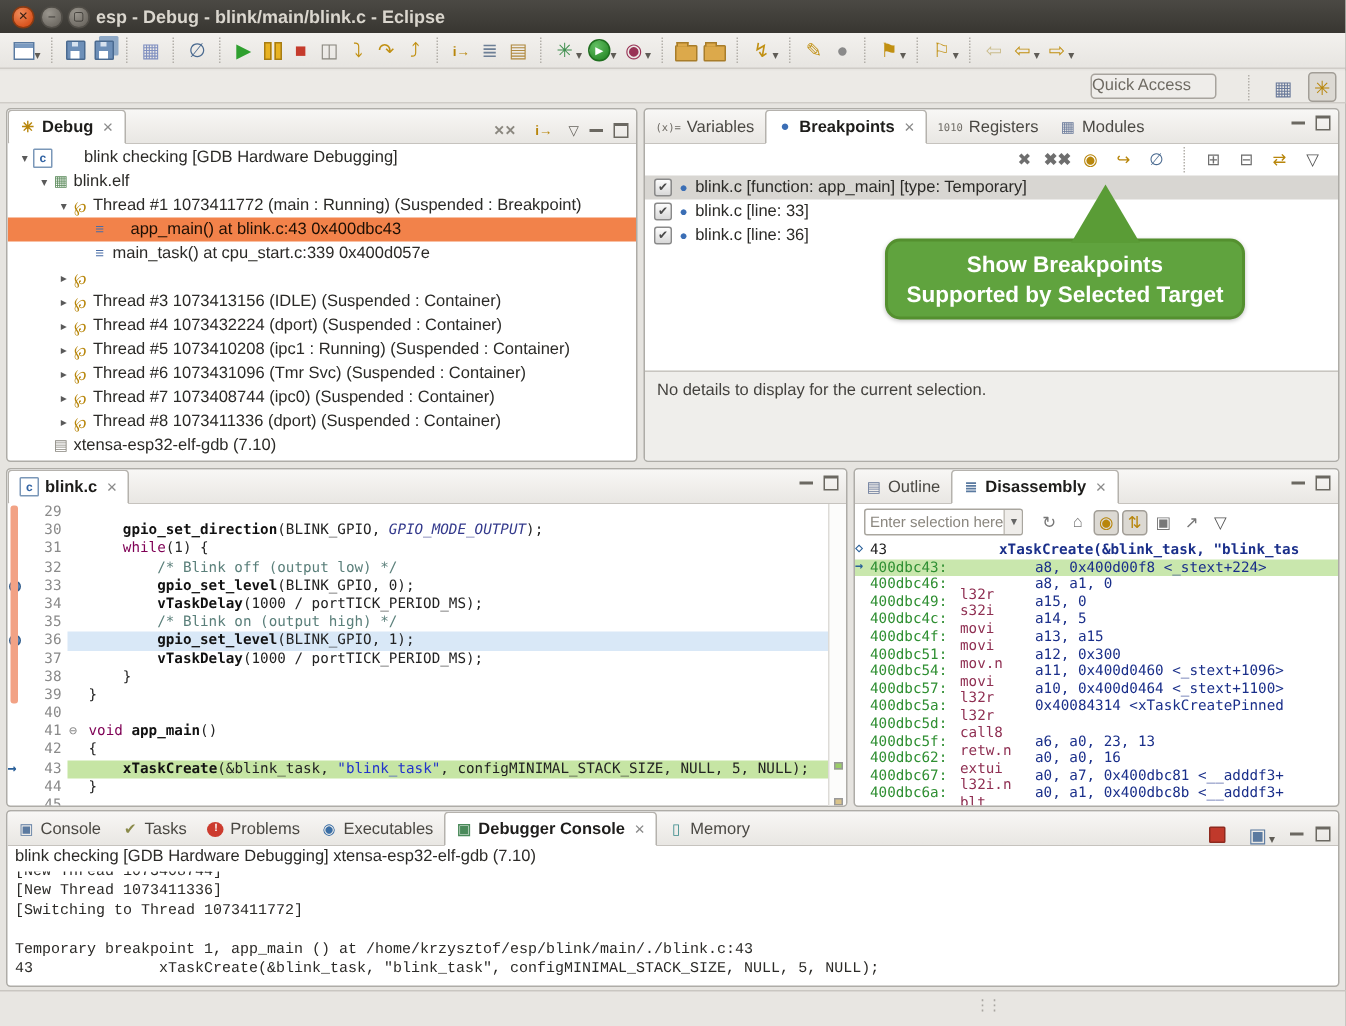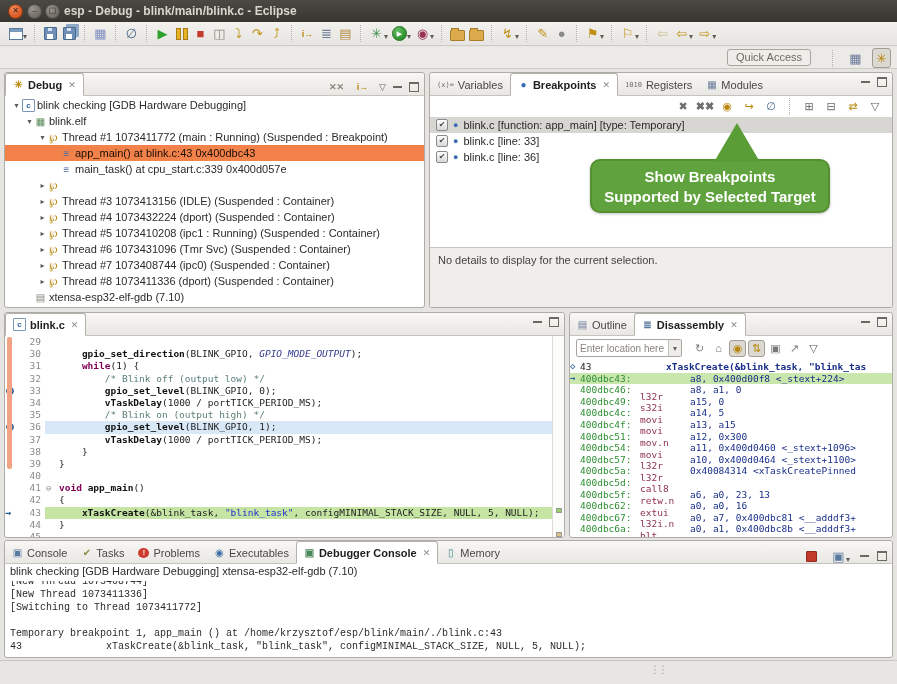--- a/index.html
+++ b/index.html
@@ -25,21 +25,21 @@
   .k-floppy2{box-shadow:3px -3px 0 0 #8fa9c6;}
   .k-bars{display:flex;gap:2px;}
   .k-bars i{width:3px;height:10px;background:#e8b222;border:1px solid #a87d12;}
   .k-runcircle{width:13px;height:13px;border-radius:50%;background:radial-gradient(circle at 35% 30%,#63c063,#2e8f2e 75%);border:1px solid #1f6f1f;color:#fff;font-size:7px;display:flex;align-items:center;justify-content:center;}
   .k-folder{width:13px;height:9px;background:#dca94b;border:1px solid #a87d2a;border-radius:1px;position:relative;margin-top:3px;}
   .k-folder::before{content:"";position:absolute;left:0;top:-3px;width:6px;height:2px;background:#dca94b;border:1px solid #a87d2a;border-bottom:none;}
   .k-window{width:12px;height:10px;border:1px solid #5a7aa0;background:#fff;position:relative;}
   .k-window::before{content:"";position:absolute;left:0;right:0;top:0;height:3px;background:#7a9ac0;}
   .k-redsq{width:9px;height:9px;background:#c0392b;border:1px solid #8e2a1f;border-radius:1px;}
   #toolbar2{position:absolute;left:0;top:47px;width:897px;height:21px;background:#eceae6;border-bottom:1px solid #cfccc7;}
-  #quickaccess{position:absolute;right:86px;top:2px;width:82px;height:15px;border:1px solid #a8a49e;border-radius:3px;font-size:11px;color:#6f6b63;text-align:center;line-height:15px;background:#efedea;}
+  #quickaccess{position:absolute;right:86px;top:2px;width:82px;height:15px;border:1px solid #a8a49e;border-radius:3px;font-size:11px;color:#6f6b63;text-align:left;line-height:15px;background:#efedea;}
   #persp{position:absolute;right:6px;top:1px;display:flex;gap:7px;align-items:center;}
   
   .panel{position:absolute;background:#fff;border:1px solid #aeaca7;border-radius:3px;box-sizing:border-box;overflow:hidden;}
   .tabbar{height:22px;background:linear-gradient(#f8f7f5,#e9e7e3);border-bottom:1px solid #c6c3be;display:flex;align-items:flex-end;position:relative;border-radius:3px 3px 0 0;}
   .tab{height:21px;padding:0 7px;display:flex;align-items:center;gap:4px;font-size:11px;color:#4a4843;white-space:nowrap;}
   .tab.active{background:#fff;border:1px solid #b5b2ad;border-bottom:1px solid #fff;border-radius:3px 3px 0 0;font-weight:bold;color:#1e1d1b;margin-bottom:-1px;}
   .tclose{color:#8a8a8a;font-size:9px;margin-left:2px;font-weight:normal;}
   .tico{display:inline-flex;align-items:center;justify-content:center;font-size:10px;min-width:11px;}
   .tico.txt{font-size:7px;color:#6e6b65;font-family:"DejaVu Sans Mono",monospace;}
   .tico.cbox{width:10px;height:11px;border:1px solid #7a97b8;background:#fff;color:#3465a4;font-size:8px;font-weight:bold;border-radius:1px;}
@@ -66,21 +66,21 @@
   #bp-callout .ptr{position:absolute;top:-38px;left:122px;width:0;height:0;border-left:23px solid transparent;border-right:23px solid transparent;border-bottom:39px solid #5a9c36;}
   #bp-details{position:absolute;left:0;right:0;bottom:0;height:60px;background:#efeeeb;border-top:1px solid #c8c5c0;font-size:11px;color:#44423e;padding:6px 8px;box-sizing:border-box;}
   
   #editor-body{position:absolute;left:0;right:0;top:23px;bottom:0;font-family:"DejaVu Sans Mono",monospace;font-size:9.5px;line-height:12.2px;}
   .crow{height:12.2px;display:flex;padding-left:10px;}
   .lnum{width:26px;padding-right:4px;text-align:right;color:#8a8a8a;flex:none;}
   .ctext{flex:1;white-space:pre;padding-left:14px;color:#222;}
   .ctext.hlb{background:#d9e8f7;}
   .ctext.hlg{background:#c6e5a4;}
   .cmt{color:#5a7f7a;}
-  .kw{color:#7f0055;font-weight:bold;}
+  .kw{color:#7f0055;font-weight:normal;}
   .fn{color:#111;font-weight:bold;}
   .mac{color:#343a8c;font-style:italic;}
   .str{color:#2233cc;}
   #ed-overlays{position:absolute;left:0;top:0;right:0;bottom:0;pointer-events:none;}
   #range-bar{position:absolute;left:2px;width:5px;background:#f2a285;border-radius:2px;}
   .bpmark{position:absolute;left:1px;width:8px;height:8px;border-radius:50%;background:radial-gradient(circle at 35% 30%,#8fb4e0,#4a79ad 75%);border:1px solid #2f5a8a;box-sizing:border-box;}
   .ciparrow{position:absolute;left:0px;color:#2a6099;font-weight:bold;font-size:10px;line-height:10px;}
   .foldm{position:absolute;color:#8a8a8a;font-size:9px;line-height:9px;}
   #ed-ruler{position:absolute;right:0;top:0;bottom:0;width:11px;border-left:1px solid #dddbd7;background:#fcfcfb;}
   .rmark{position:absolute;right:2px;width:6px;height:5px;border:1px solid #999;box-sizing:border-box;}
@@ -269,36 +269,36 @@
     <span class="icon sm" id="dbg-ico-1" style="color: rgb(138, 135, 127);">✕✕</span>
     <span class="icon sm" id="dbg-ico-2" style="color: rgb(184, 134, 11);">i→</span>
     <span class="mmenu">▽</span>
     <span class="mmin"></span>
     <span class="mmax"></span>
   </div>
   <div id="debug-tree">
       <div class="trow" style="padding-left: 6px;">
         <span class="arr">▾</span>
         <span class="tico cbox">c</span>
-        <span style="margin-left: 2px;">blink checking [GDB Hardware Debugging]</span>
+        <span style="margin-left: 21px;">blink checking [GDB Hardware Debugging]</span>
       </div>
       <div class="trow" style="padding-left: 19px;">
         <span class="arr">▾</span>
         <span class="tico" style="color: rgb(90, 138, 90);">▦</span>
         <span style="margin-left: 3px;">blink.elf</span>
       </div>
       <div class="trow" style="padding-left: 32px;">
         <span class="arr">▾</span>
         <span class="tico" style="color: rgb(184, 134, 11);">℘</span>
         <span style="margin-left: 3px;">Thread #1 1073411772 (main : Running) (Suspended : Breakpoint)</span>
       </div>
       <div class="trow sel" style="padding-left: 45px;">
         <span class="arr"></span>
         <span class="tico" style="color: rgb(74, 109, 167);">≡</span>
-        <span style="margin-left: 3px;">app_main() at blink.c:43 0x400dbc43</span>
+        <span style="margin-left: 15px;">app_main() at blink.c:43 0x400dbc43</span>
       </div>
       <div class="trow" style="padding-left: 45px;">
         <span class="arr"></span>
         <span class="tico" style="color: rgb(74, 109, 167);">≡</span>
         <span style="margin-left: 3px;">main_task() at cpu_start.c:339 0x400d057e</span>
       </div>
       <div class="trow" style="padding-left: 32px;">
         <span class="arr">▸</span>
         <span class="tico" style="color: rgb(184, 134, 11);">℘</span>
       </div>
@@ -527,21 +527,21 @@
         <span>Disassembly</span>
         <span class="tclose">✕</span>
       </div>
     </div>
   <div class="pbtns">
     <span class="mmin"></span>
     <span class="mmax"></span>
   </div>
   <div id="disasm-toolbar">
     <div id="loc-combo">
-      <span class="ph">Enter location here</span>
+      <span class="ph">Enter selection here</span>
       <span class="cdd">▼</span>
     </div>
     <div id="disasm-icons">
         <span class="iconwrap" style="display: inline-flex; align-items: center;">
           <span class="icon" style="color: rgb(119, 119, 119);">↻</span>
         </span>
         <span class="iconwrap" style="display: inline-flex; align-items: center;">
           <span class="icon" style="color: rgb(119, 119, 119);">⌂</span>
         </span>
         <span class="iconwrap" style="display: inline-flex; align-items: center;">

